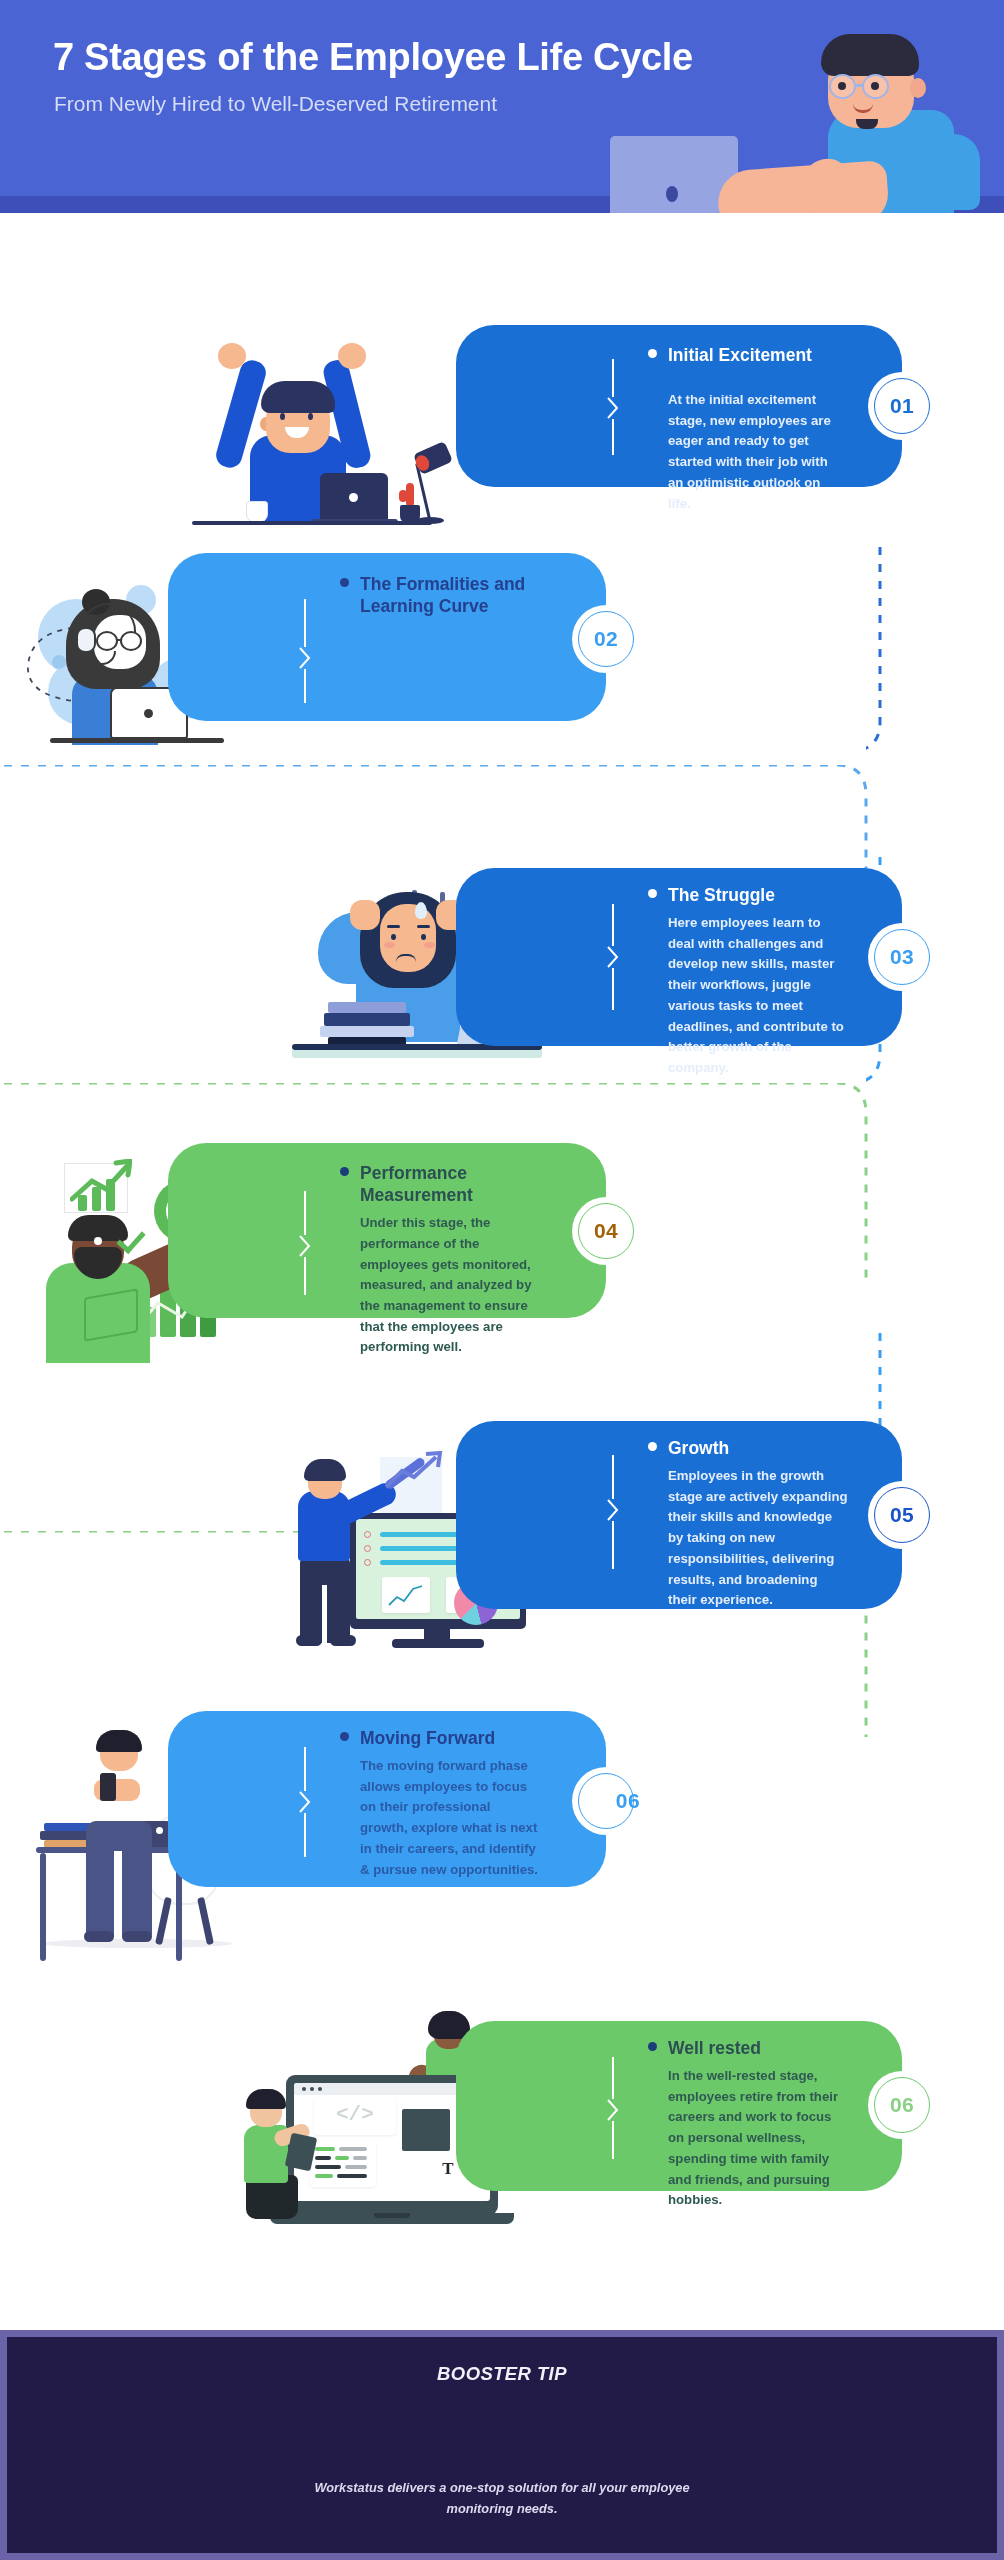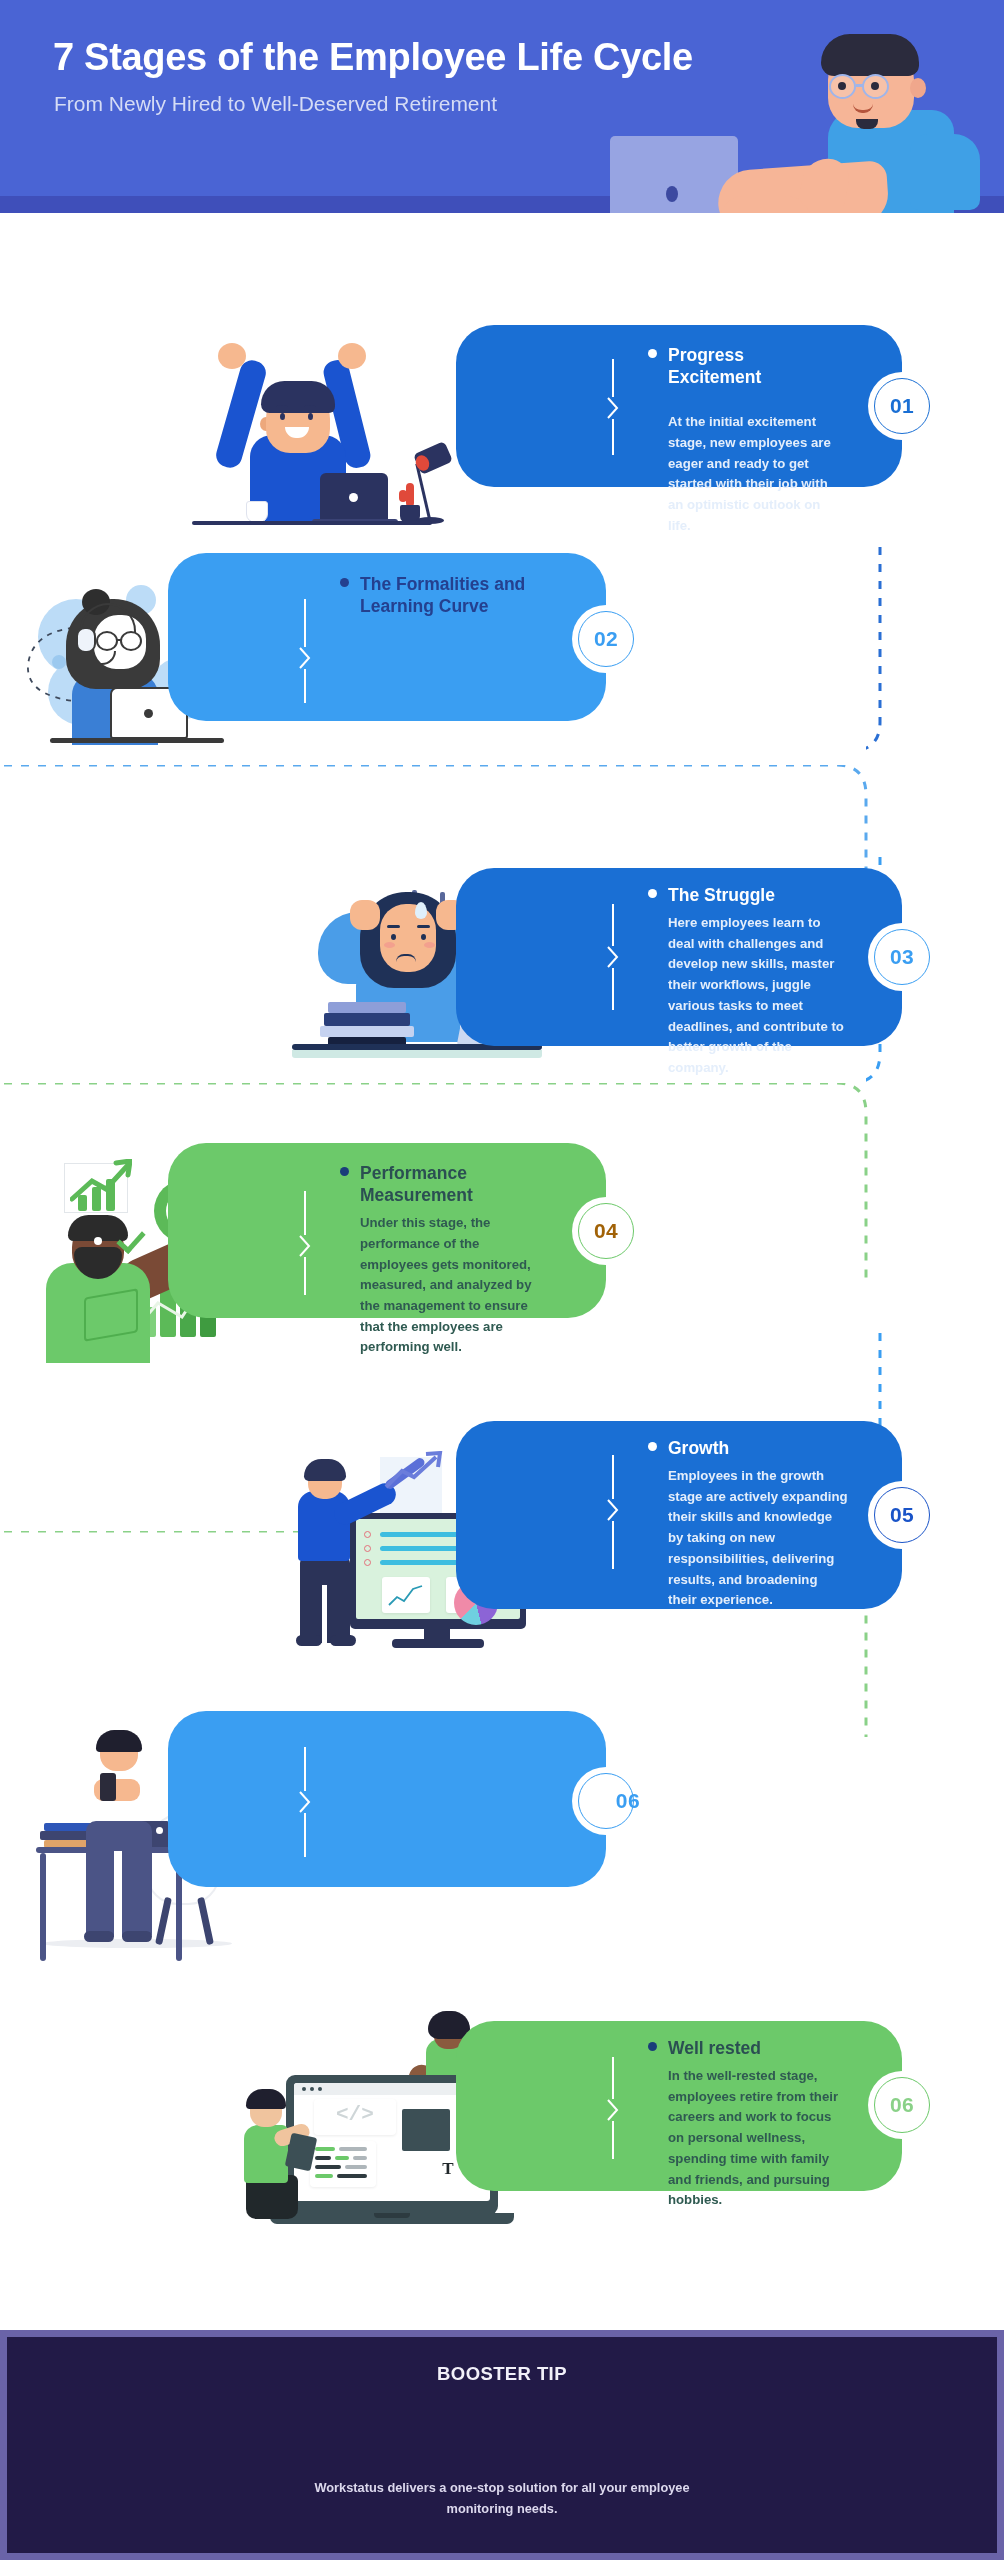--- a/index.html
+++ b/index.html
@@ -326,20 +326,21 @@
   .a7-w-head { position: absolute; left: 190px; top: 2px; width: 30px; height: 30px; background: #8a5a3e; border-radius: 13px; }
   .a7-w-hair { position: absolute; left: 184px; top: -6px; width: 42px; height: 28px; background: #1f1f2e; border-radius: 22px 22px 12px 12px; }
   .a7-w-arm { position: absolute; left: 162px; top: 48px; width: 30px; height: 48px; background: #8a5a3e; border-radius: 13px; transform: rotate(14deg); }
 
   
   .footer {
     position: absolute;
     left: 0; top: 2330px;
     width: 1004px; height: 230px;
     background: #221a47;
+    font-style: italic;
   }
   .footer-top-line { position: absolute; left: 0; top: 0; width: 1004px; height: 7px; background: #6a63a8; }
   .footer-bot-line { position: absolute; left: 0; bottom: 0; width: 1004px; height: 7px; background: #6a63a8; }
   .footer-side { position: absolute; top: 0; width: 7px; height: 230px; background: #6a63a8; }
   .footer-side.l { left: 0; } .footer-side.r { right: 0; }
   .footer-title {
     position: absolute; left: 0; top: 33px; width: 1004px;
     text-align: center; font-size: 18.5px; font-weight: bold; color: #f2f0f9;
     letter-spacing: .4px;
   }
@@ -457,21 +458,21 @@
           <svg width="13" height="22" viewBox="0 0 13 22">
               <path d="M2 1 L11 11 L2 21" stroke="#ffffff" stroke-width="2" fill="none"></path>
             </svg>
         </div>
         <div class="vrule" style="left:156px; top:94px; height:36px; background:#ffffff;"></div>
         <div class="card-inner" style="left:186px; top:19px; width:196px;">
           <div class="bullet-col">
             <div class="bullet" style="background:#ffffff;"></div>
           </div>
           <div class="text-col">
-            <div class="card-title" style="color:#ffffff;">Progress Excitement</div>
+            <div class="card-title" style="color:#ffffff;">Initial Excitement</div>
             <div class="card-desc" style="color:#e4eefb;margin-top:24px;">At the initial excitement stage, new employees are eager and ready to get started with their job with an optimistic outlook on life.</div>
           </div>
         </div>
       </div>
 
       <div class="badge" style="left:868px; top:47px; color:#1a6fd4;">
         <div class="badge-ring"></div>
         <div class="badge-num" style="color:#1a6fd4;">01</div>
       </div>
     </div>
@@ -732,20 +733,29 @@
       </div>
 
       <div class="card" style="left:168px; top:0px; width:438px; height:176px; background:#3a9ef2;">
         <div class="vrule" style="left:136px; top:36px; height:44px; background:#ffffff;"></div>
         <div class="chev" style="left:130px; top:80px;">
           <svg width="13" height="22" viewBox="0 0 13 22">
               <path d="M2 1 L11 11 L2 21" stroke="#ffffff" stroke-width="2" fill="none"></path>
             </svg>
         </div>
         <div class="vrule" style="left:136px; top:102px; height:44px; background:#ffffff;"></div>
+        <div class="card-inner" style="left:166px; top:16px; width:206px;">
+          <div class="bullet-col">
+            <div class="bullet" style="background:#24408f;"></div>
+          </div>
+          <div class="text-col">
+            <div class="card-title" style="color:#24408f;">Moving Forward</div>
+            <div class="card-desc" style="color:#2a5aa8;">The moving forward phase allows employees to focus on their professional growth, explore what is next in their careers, and identify &amp; pursue new opportunities.</div>
+          </div>
+        </div>
       </div>
 
       <div class="badge" style="left:572px; top:56px; color:#3a9ef2;justify-content:flex-end;">
         <div class="badge-ring"></div>
         <div class="badge-num" style="color:#3a9ef2;">06</div>
       </div>
     </div>
 
     <div class="stage" style="top:1790px; height:280px;">
       <div class="art" style="left:244px; top:14px; width:290px; height:230px;">

